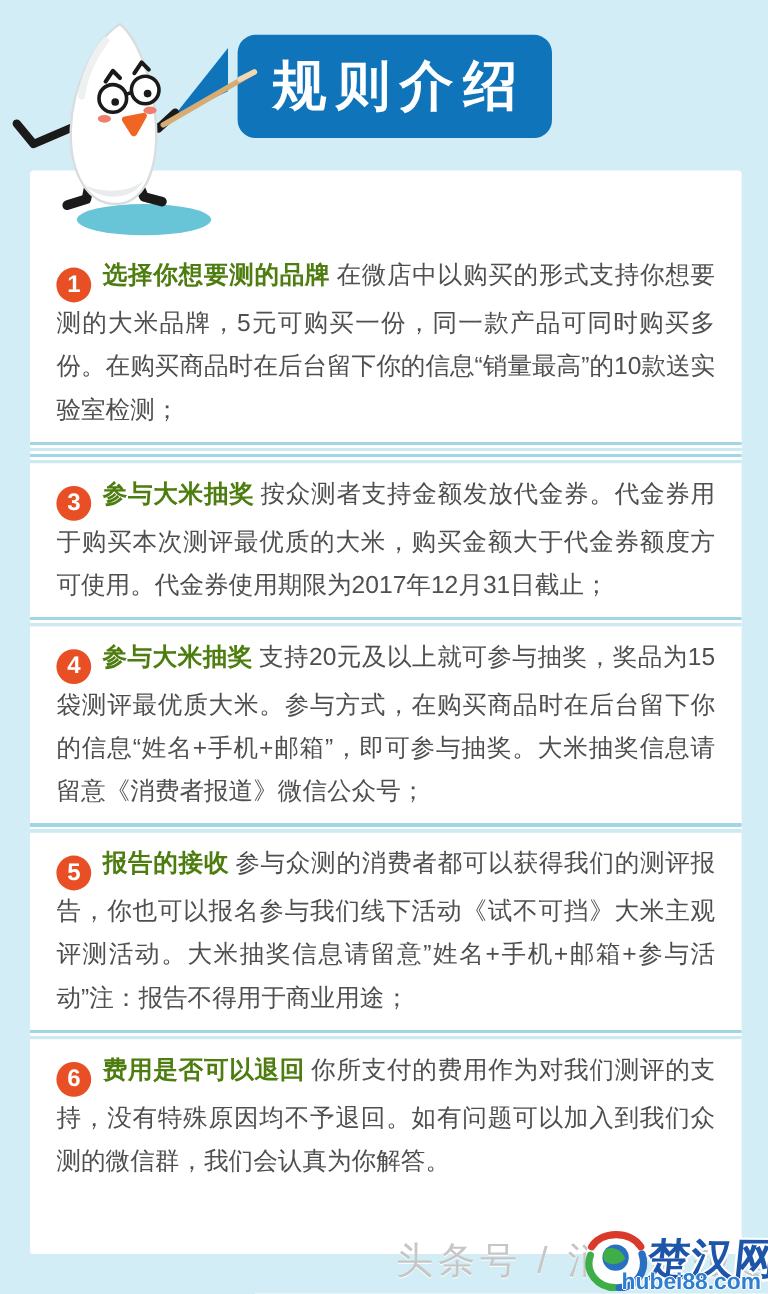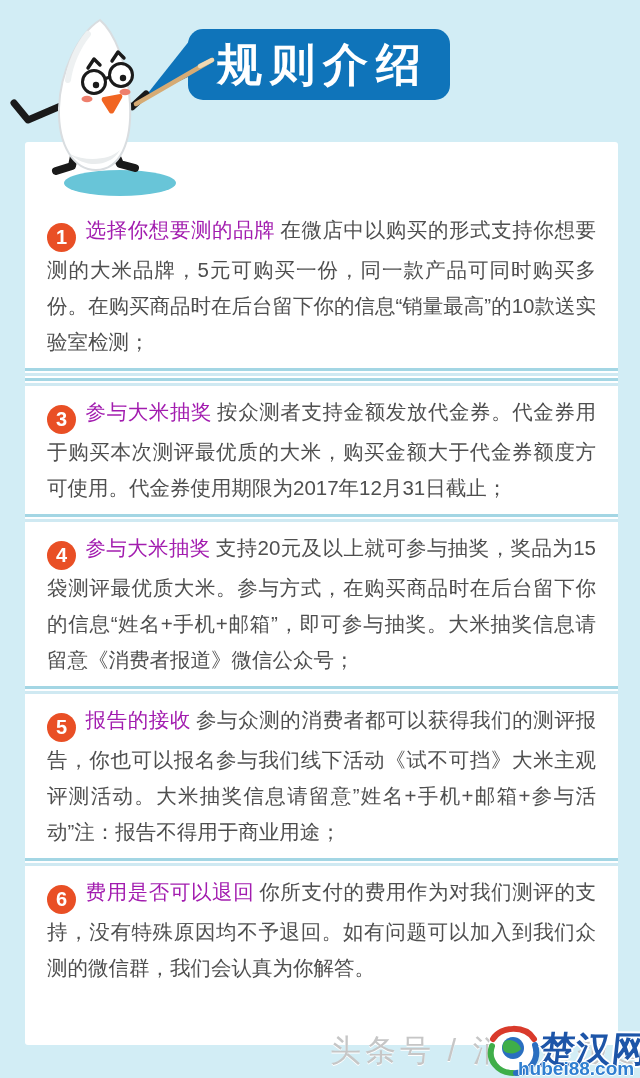--- a/index.html
+++ b/index.html
@@ -4,21 +4,21 @@
 <style>
   * { box-sizing: border-box; }
   html,body { margin:0; padding:0; }
   body {
     width:640px; height:1078px; position:relative; overflow:hidden;
     background:#d2edf5;
     font-family:"Liberation Sans","DejaVu Sans",sans-serif;
   }
   
   .bubble {
-    position:absolute; left:188px; top:29px; width:262px; height:71px;
+    position:absolute; left:198px; top:29px; width:262px; height:86px;
     background:#0f74ba; border-radius:15px;
     display:flex; align-items:center; justify-content:center;
     z-index:3;
   }
   .bubble-title {
     color:#ffffff; font-size:45px; font-weight:bold; letter-spacing:8px;
     padding-left:8px; white-space:nowrap;
   }
   .bubble-tail { position:absolute; left:142px; top:40px; z-index:2; }
   .mascot { position:absolute; left:8px; top:8px; z-index:4; }
@@ -35,21 +35,21 @@
     margin:0; font-size:20.5px; line-height:36px; color:#4f4f4f;
     text-align:justify;
   }
   .num {
     display:inline-block; width:29px; height:29px; line-height:29px;
     text-align:center; border-radius:50%;
     background:#e94f25; color:#ffffff;
     font-size:20px; font-weight:bold;
     margin-right:9px; vertical-align:-7px;
   }
-  .head { color:#a21caf; font-weight:normal; margin-right:5px; }
+  .head { color:#4d7c0f; font-weight:bold; margin-right:5px; }
   .divider {
     height:10px; margin:0 -22px;
     background:linear-gradient(to bottom,
       #ffffff 0px, #ffffff 2px,
       #a3d6e4 2px, #a3d6e4 5px,
       #fdfeff 5px, #fdfeff 7px,
       #cfe9f2 7px, #cfe9f2 10px);
   }
 
   

